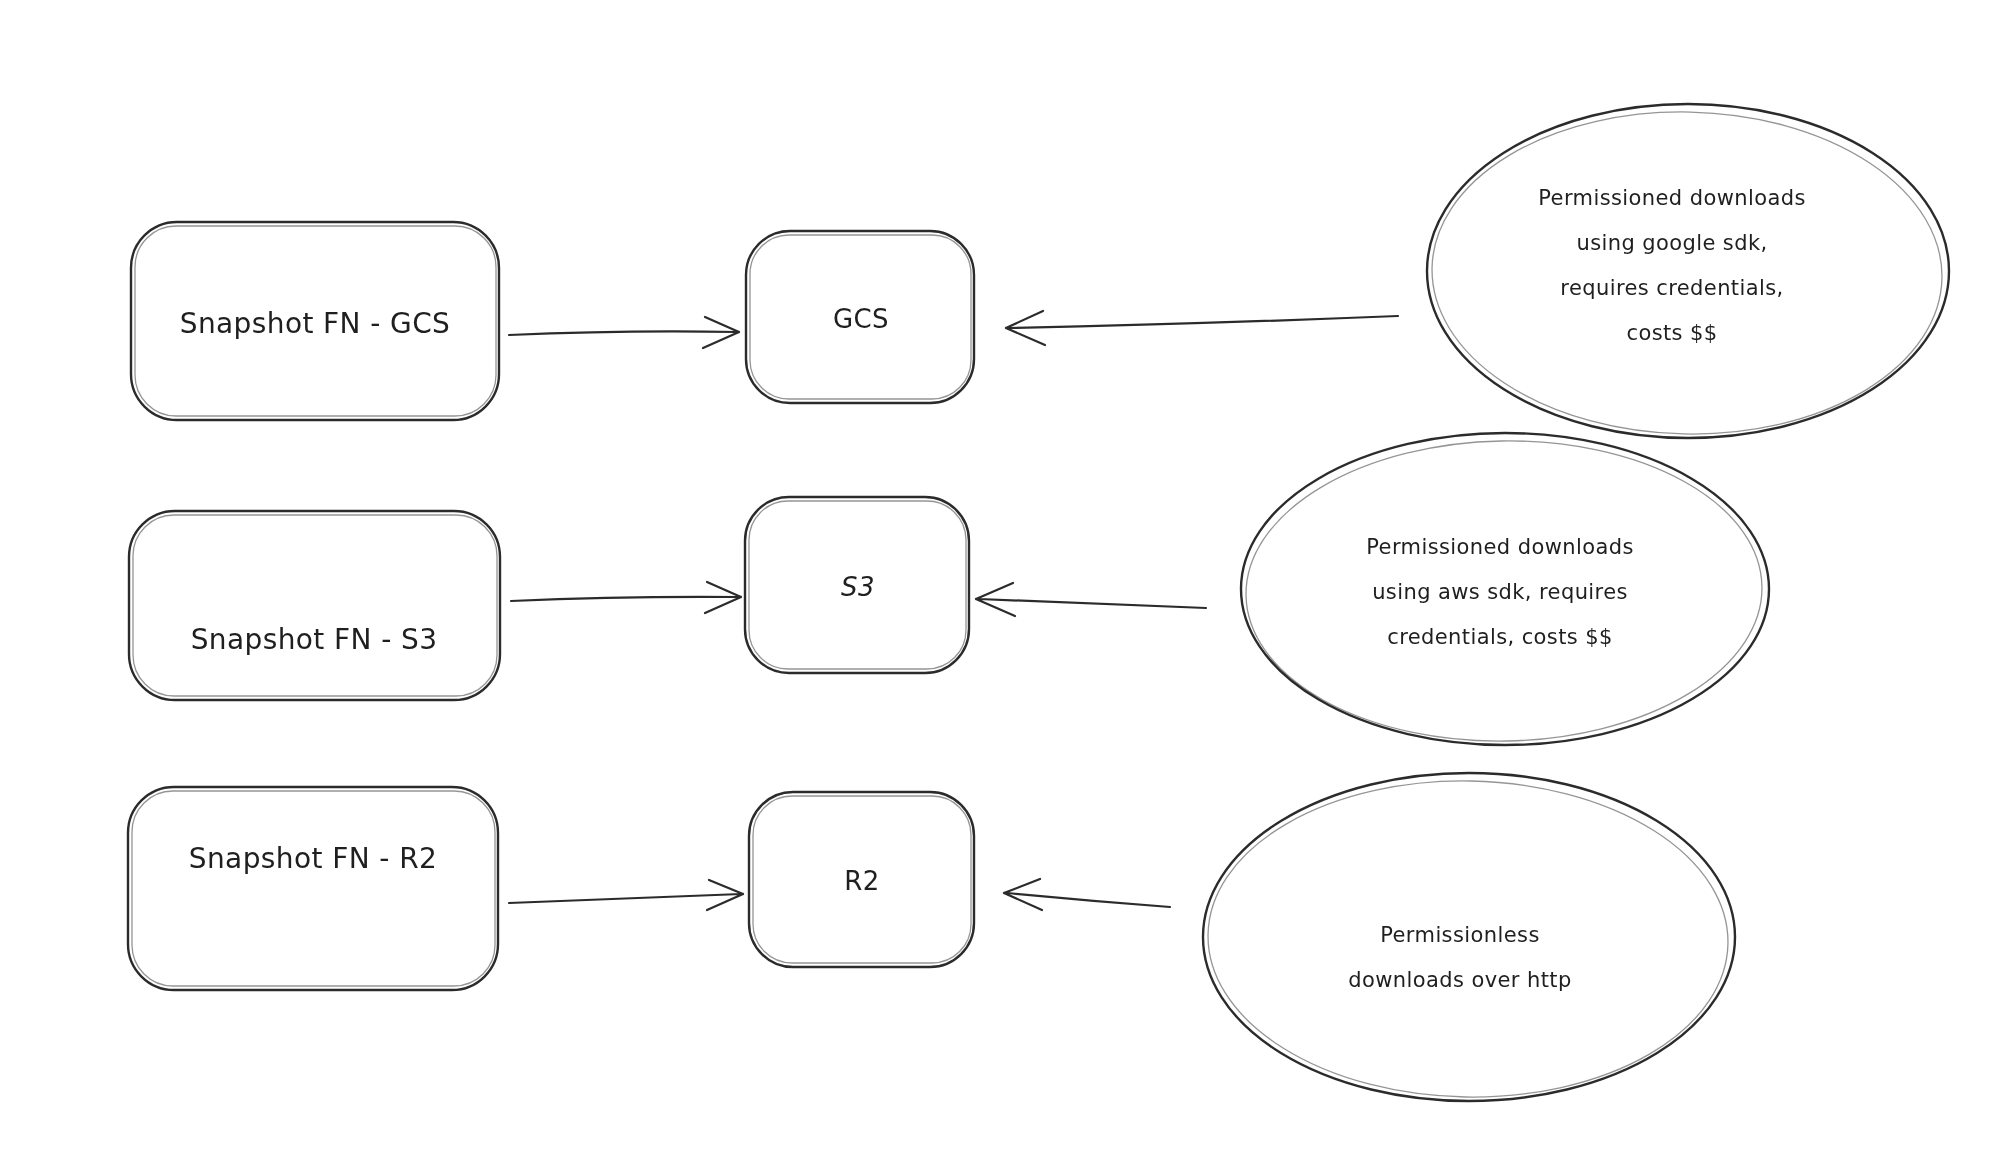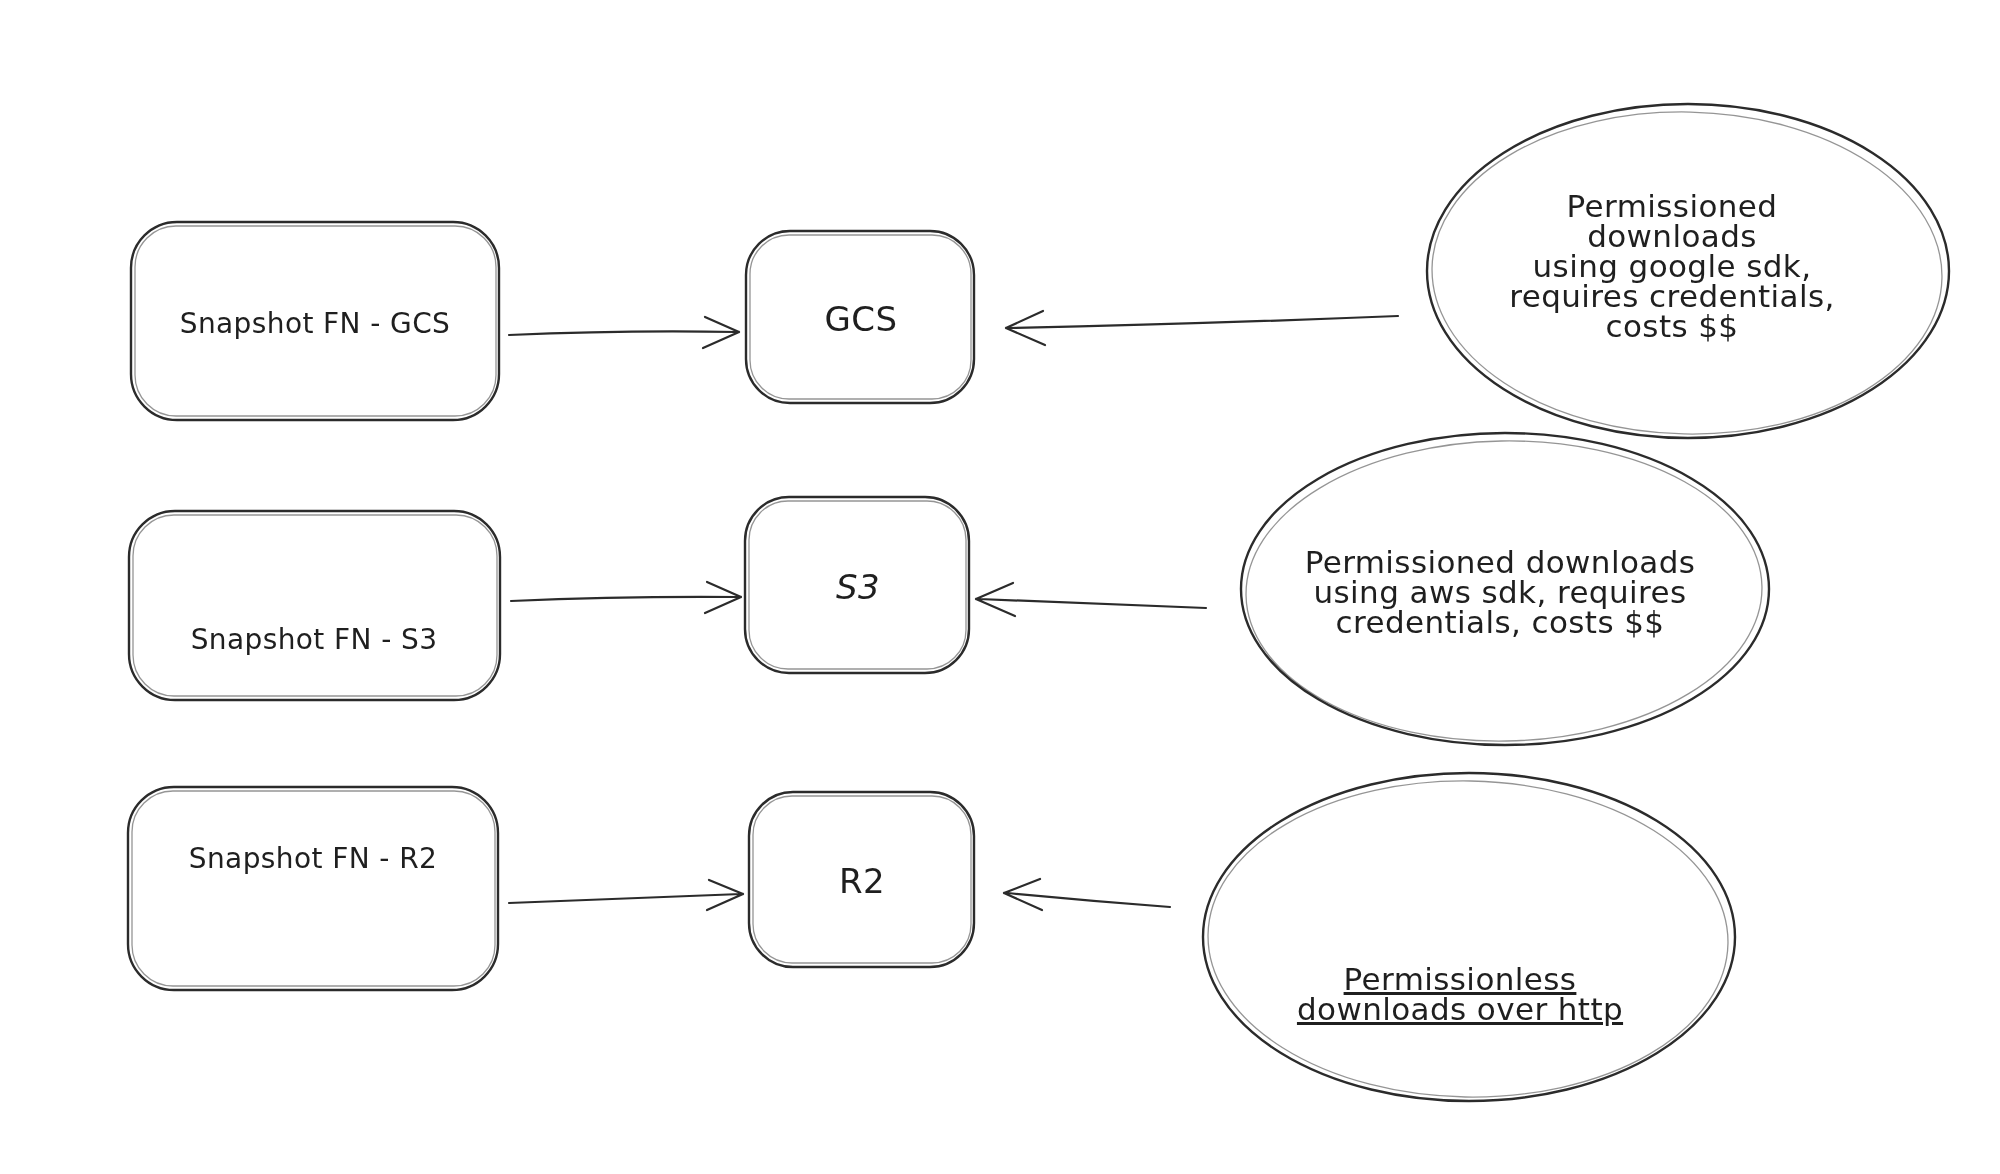--- a/index.html
+++ b/index.html
@@ -49,25 +49,25 @@
     color: #1f1f1f;
     text-align: center;
     white-space: pre-line;
     letter-spacing: 0.4px;
     user-select: none;
   }
   .label.source {
     font-size: 28px;
   }
   .label.target {
-    font-size: 34px;
+    font-size: 26px;
   }
   .label.note {
-    font-size: 31px;
-    line-height: 30px;
+    font-size: 21px;
+    line-height: 45px;
   }
 </style>
 </head>
 <body>
 
 <div class="stage">
 
   <svg viewBox="0 0 2000 1174" aria-hidden="true">
 
     <g>
@@ -124,16 +124,16 @@
 costs $$</div>
 
   <div class="label source" style="left:314px; top:607px;margin-top:32px;">Snapshot FN - S3</div>
   <div class="label target" style="left:858px; top:587px;font-style:italic;">S3</div>
   <div class="label note" style="left:1500px; top:592px;">Permissioned downloads
 using aws sdk, requires
 credentials, costs $$</div>
 
   <div class="label source" style="left:313px; top:858px;">Snapshot FN - R2</div>
   <div class="label target" style="left:862px; top:881px;">R2</div>
-  <div class="label note" style="left:1460px; top:994px;text-decoration:underline;">Permissionless
+  <div class="label note" style="left:1460px; top:958px;">Permissionless
 downloads over http</div>
 
 </div>
 
 </body></html>

